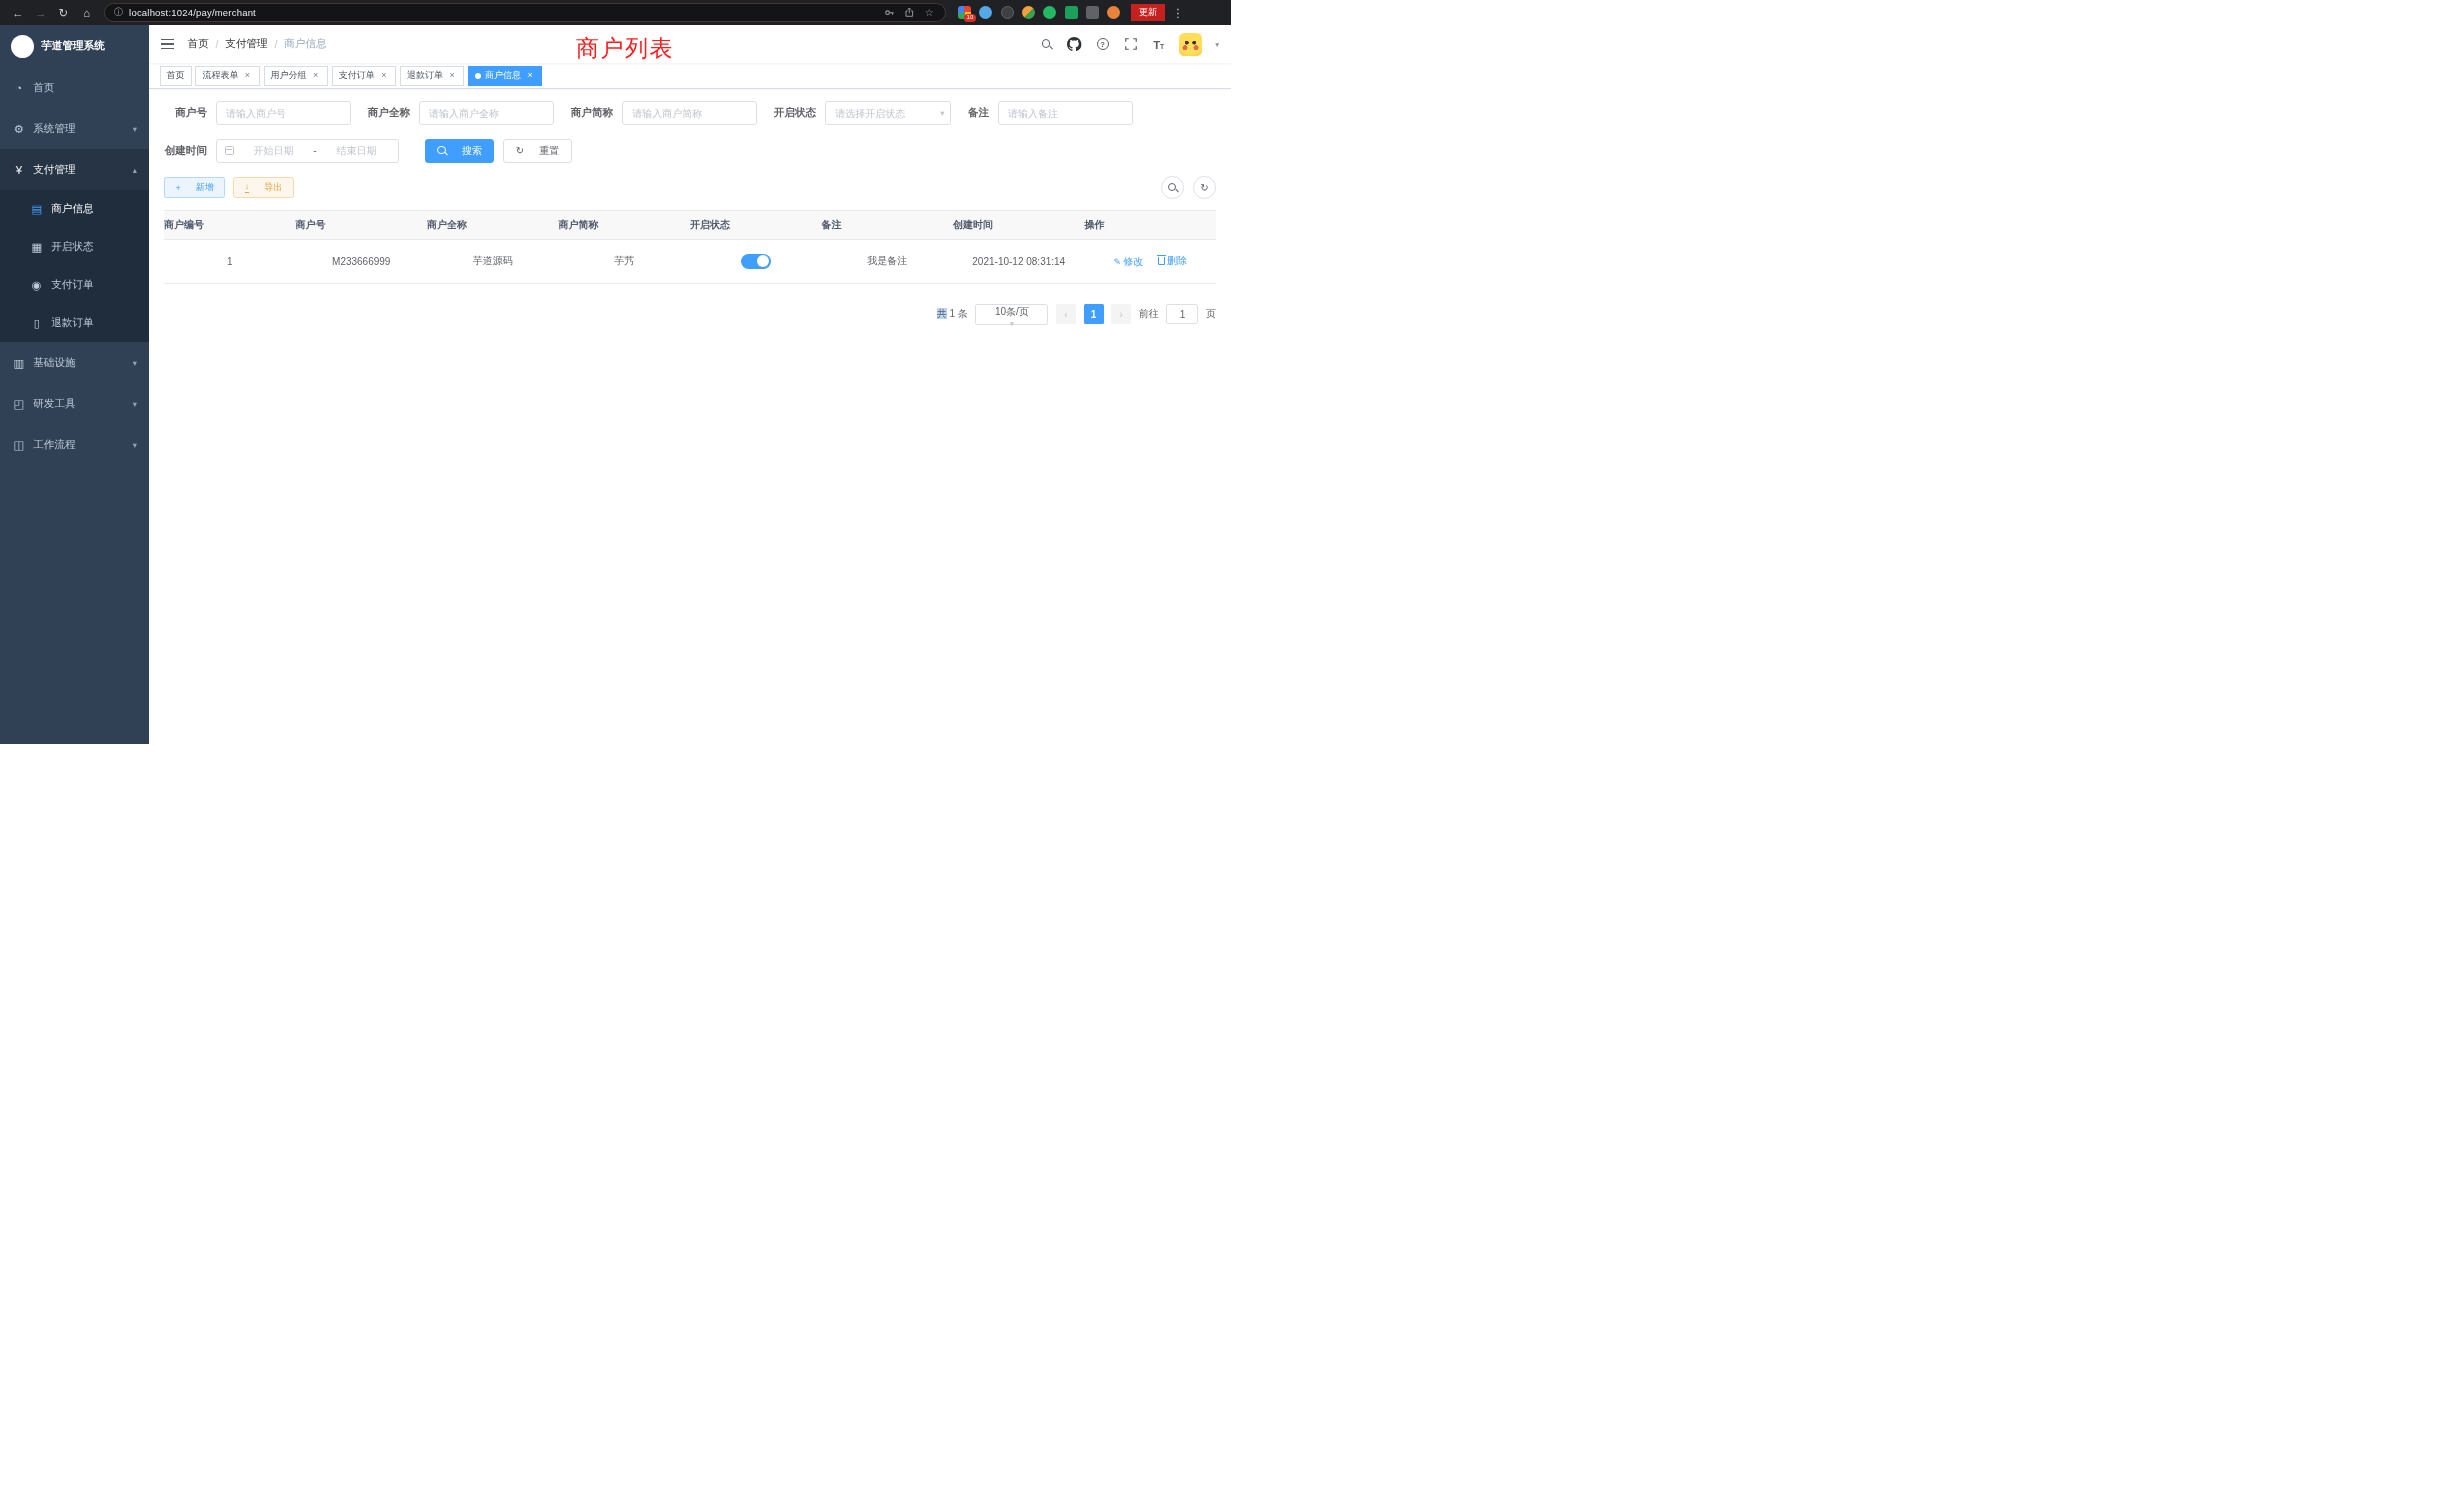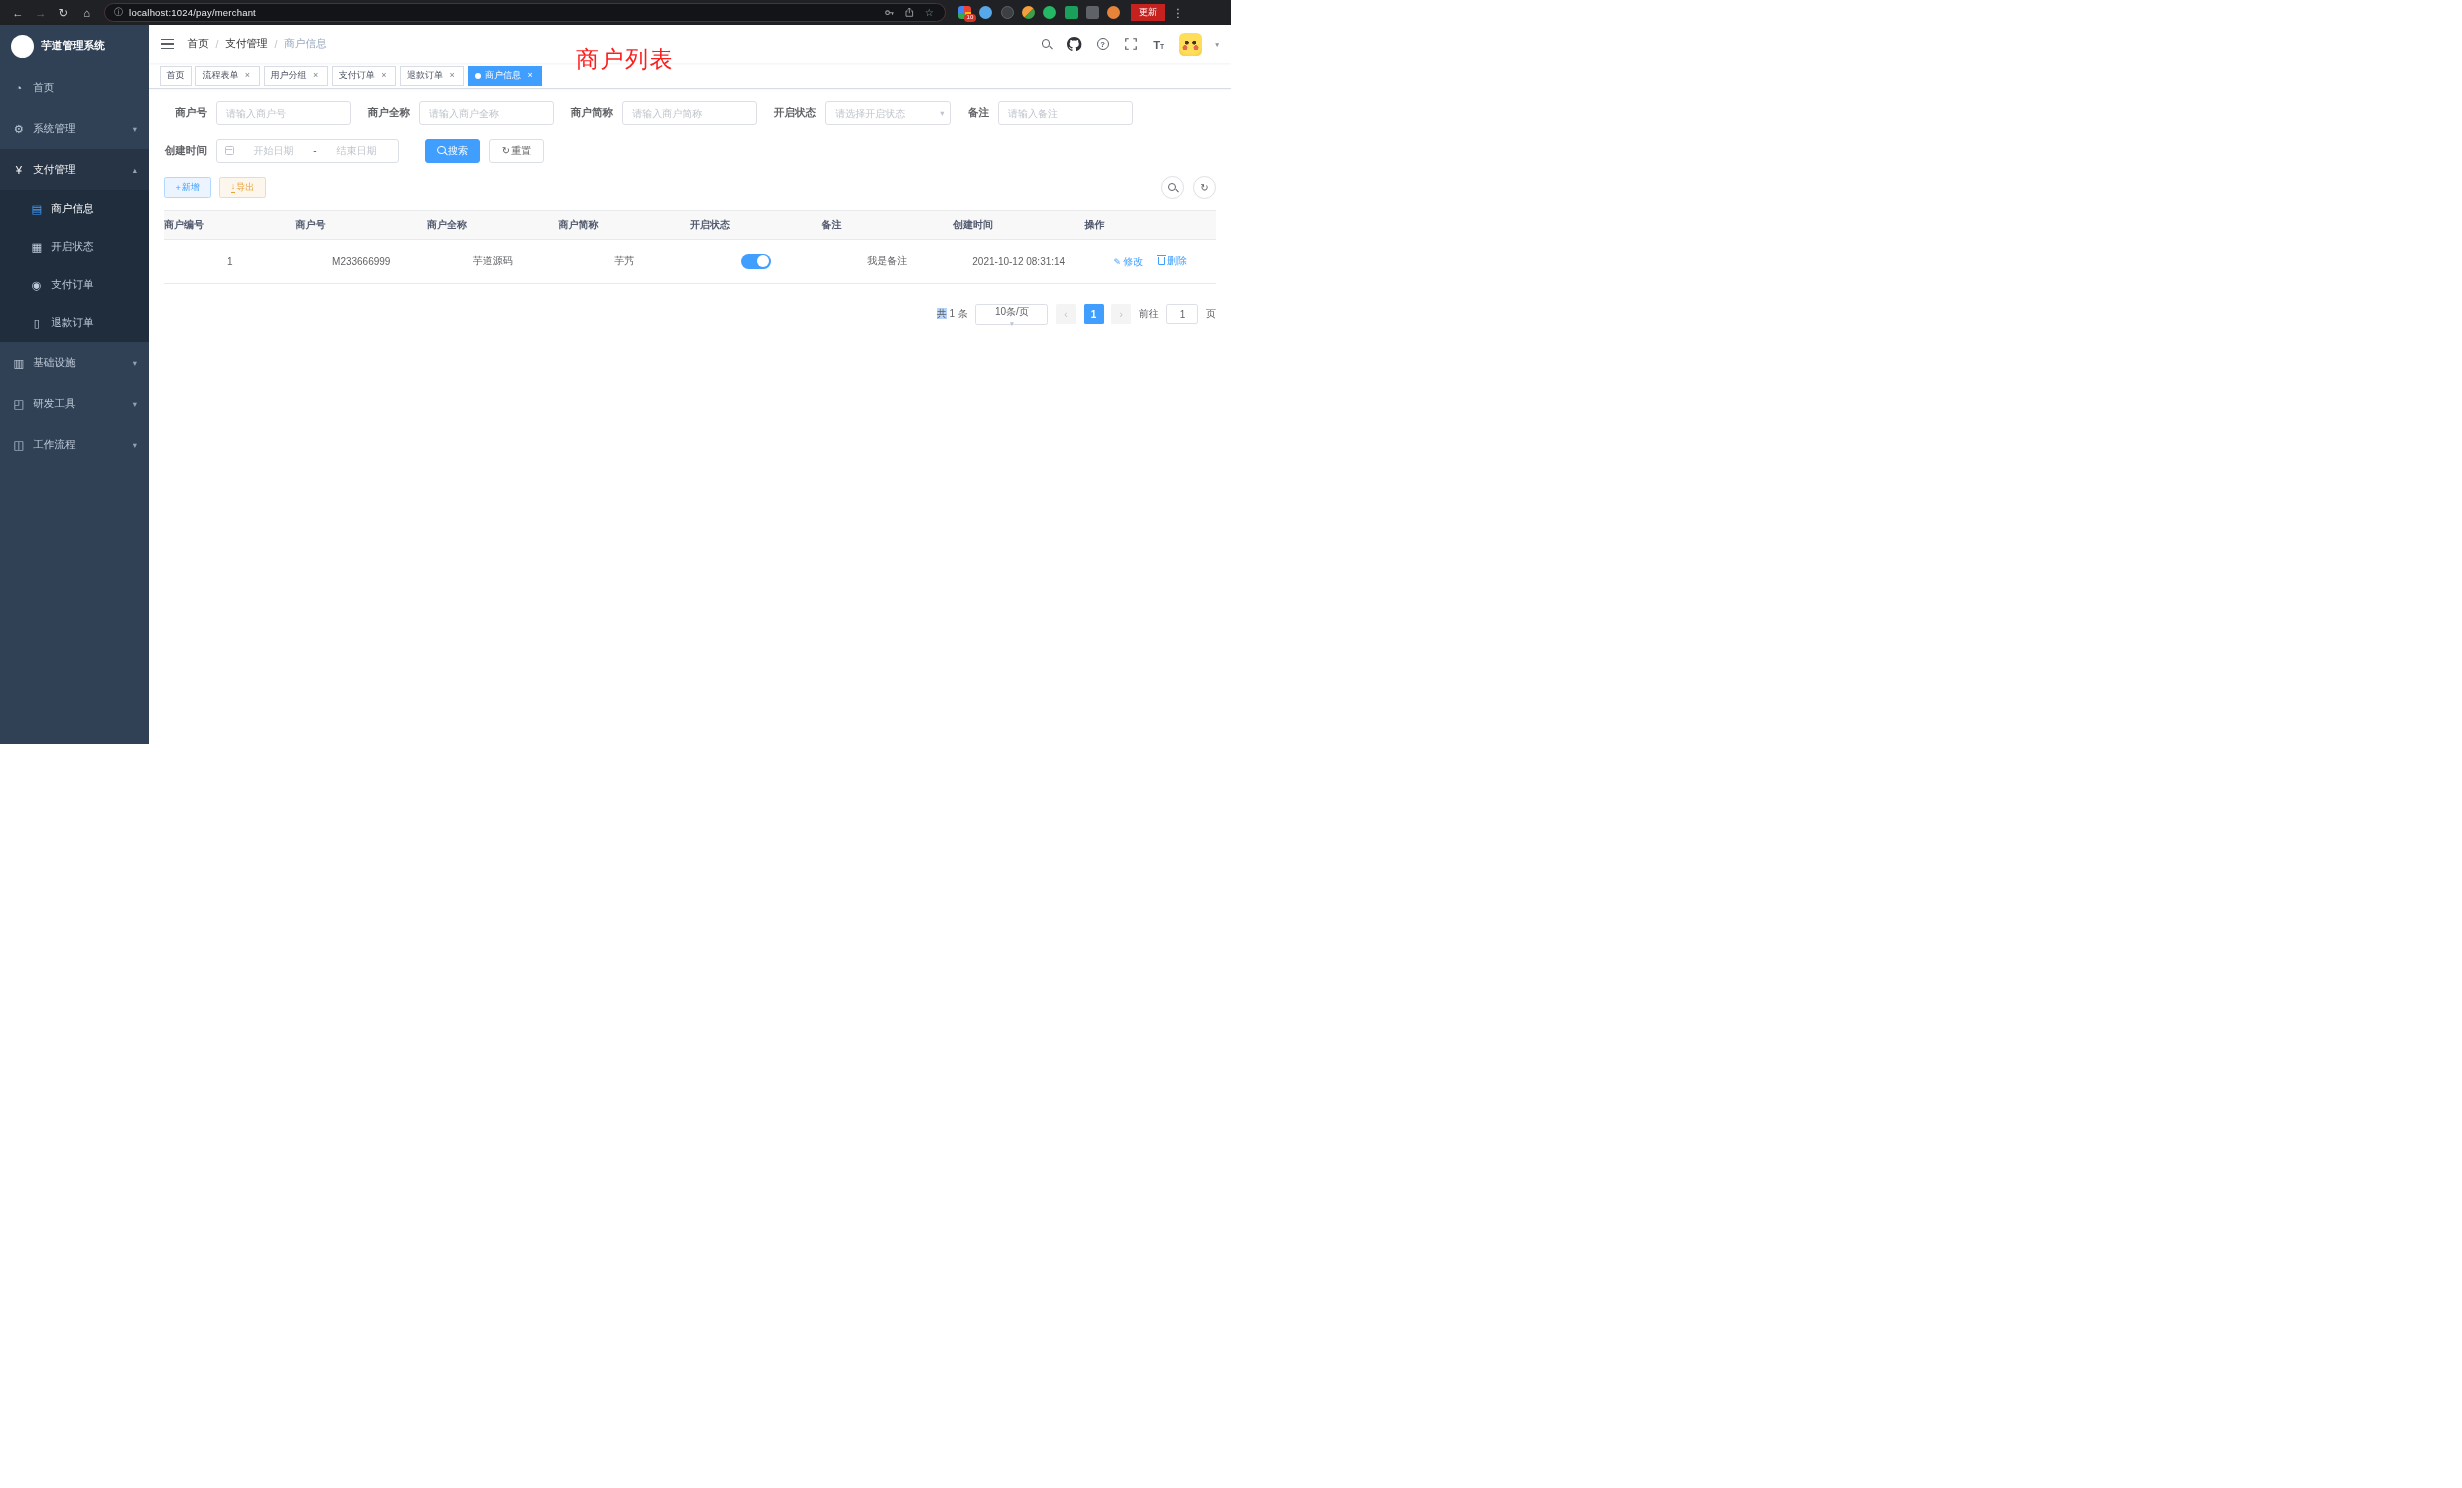--- a/index.html
+++ b/index.html
@@ -45,21 +45,21 @@
 
   
   .navbar { position:absolute; top:25px; left:149px; right:0; height:38px; background:#fff; box-shadow:0 0.8px 3px rgba(0,21,41,.08); display:flex; align-items:center; padding:0 12px; z-index:5; }
   .burger { width:13px; height:1.5px; background:#5a5e66; position:relative; margin-right:13.6px; flex:0 0 auto; }
   .burger::before, .burger::after { content:""; position:absolute; left:0; width:13px; height:1.5px; background:#5a5e66; }
   .burger::before { top:-4.5px; } .burger::after { top:4.5px; }
   .breadcrumb { display:flex; align-items:center; gap:6.8px; font-size:10.6px; }
   .crumb { color:#303133; }
   .crumb-sep { color:#c0c4cc; }
   .crumb.last { color:#97a8be; }
-  .annotation { position:absolute; left:427px; top:19px; font-size:23px; color:#fd1d1d; font-weight:500; letter-spacing:1.5px; z-index:6; }
+  .annotation { position:absolute; left:427px; top:8px; font-size:23px; color:#fd1d1d; font-weight:500; letter-spacing:1.5px; z-index:6; }
   .nav-right { margin-left:auto; display:flex; align-items:center; gap:13px; color:#5a5e66; }
   .nav-ic { width:15px; height:15px; display:flex; align-items:center; justify-content:center; color:#5a5e66; }
   .icon-search { width:10px; height:10px; position:relative; display:inline-block; }
   .icon-search::before { content:""; position:absolute; left:0; top:0; width:6.8px; height:6.8px; border:1.2px solid currentColor; border-radius:50%; }
   .icon-search::after { content:""; position:absolute; left:7.2px; top:7.6px; width:3.8px; height:1.4px; background:currentColor; transform:rotate(45deg); }
   .help-circle { width:12px; height:12px; border:1.1px solid #5a5e66; border-radius:50%; font-size:7.6px; font-weight:700; display:flex; align-items:center; justify-content:center; }
   .fontsize-ic { display:flex; align-items:flex-end; font-weight:700; color:#5a5e66; }
   .fontsize-ic .big { font-size:11.4px; line-height:1; }
   .fontsize-ic .small { font-size:6.8px; line-height:1.2; }
   .avatar { width:23px; height:23px; border-radius:5.3px;
@@ -89,21 +89,21 @@
   .inp { width:135px; height:24px; border:0.8px solid #dcdfe6; border-radius:3px; padding:0 9px; font-size:10px; color:#606266; outline:none; background:#fff; font-family:inherit; }
   .inp::placeholder { color:#bfc4cc; }
   .select-wrap { position:relative; width:126px; }
   .select-wrap .inp { width:100%; padding-right:20px; }
   .select-caret { position:absolute; right:6.8px; top:6.8px; font-size:8.3px; color:#c0c4cc; pointer-events:none; }
   .date-range { width:183px; height:24px; border:0.8px solid #dcdfe6; border-radius:3px; display:flex; align-items:center; padding:0 7.6px; gap:6px; background:#fff; }
   .icon-calendar { width:9px; height:9px; border:1px solid #c0c4cc; border-radius:1.5px; position:relative; flex:0 0 auto; }
   .icon-calendar::before { content:""; position:absolute; left:0.8px; right:0.8px; top:1.9px; height:1px; background:#c0c4cc; }
   .date-ph { flex:1; text-align:center; font-size:10px; color:#bfc4cc; }
   .date-sep { font-size:10px; color:#606266; }
-  .btn { height:24px; border-radius:3px; border:0.8px solid #dcdfe6; background:#fff; color:#606266; font-size:10px; display:inline-flex; align-items:center; gap:1px; padding:0 11.4px; cursor:pointer; font-family:inherit; }
+  .btn { height:24px; border-radius:3px; border:0.8px solid #dcdfe6; background:#fff; color:#606266; font-size:10px; display:inline-flex; align-items:center; gap:15px; padding:0 11.4px; cursor:pointer; font-family:inherit; }
   .btn-primary { background:#409eff; border-color:#409eff; color:#fff; }
   .btn-row2 { margin-left:9px; }
   .rotate-ic { font-size:10px; line-height:1; }
 
   .toolbar-row { display:flex; align-items:center; justify-content:space-between; margin:1.5px 0 10.6px; }
   .toolbar-left { display:flex; gap:7.6px; }
   .btn-mini { height:21px; padding:0 10.6px; border-radius:2.3px; font-size:9px; }
   .btn-plain-primary { background:#ecf5ff; border:0.8px solid #b3d8ff; color:#409eff; }
   .btn-plain-warning { background:#fdf6ec; border:0.8px solid #f5dab1; color:#e6a23c; }
   .dl-ic { font-size:9px; line-height:1; border-bottom:1.1px solid currentColor; padding-bottom:0.8px; }

